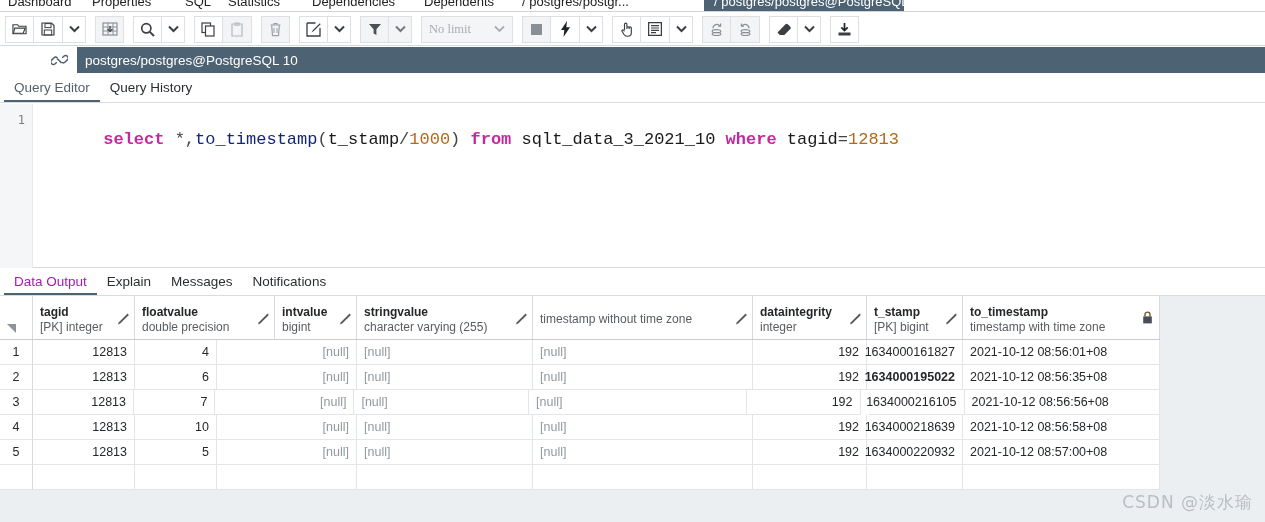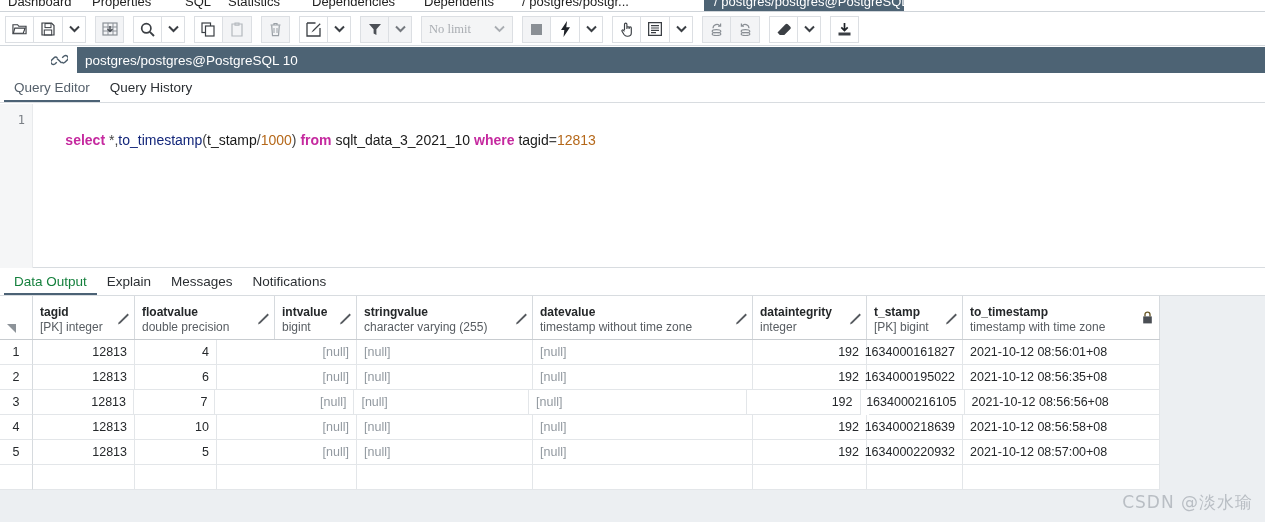--- a/index.html
+++ b/index.html
@@ -86,40 +86,40 @@
     position: absolute; top: 0; left: 0; width: 33px; height: 164px;
     background: #f5f6f7; border-right: 1px solid #e8eaec;
   }
   .gutter .ln {
     text-align: right; padding-right: 7px; font-size: 12px;
     color: #7a7f85; line-height: 20px; padding-top: 6px;
     font-family: "DejaVu Sans Mono", monospace;
   }
   .code {
     position: absolute; top: 6px; left: 42px;
-    font-family: Liberation Sans, sans-serif;
-    font-size: 14px; line-height: 20px; white-space: pre;
+    font-family: Liberation Mono, monospace;
+    font-size: 17px; line-height: 20px; white-space: pre;
   }
   .kw   { color: #c5299f; font-weight: 600; }
   .fn   { color: #13267a; }
   .num  { color: #b5681a; }
   .pl   { color: #1a1a1a; }
   .punc { color: #444; }
 
   
   .otabs {
     position: absolute; top: 269px; left: 0; width: 1265px; height: 27px;
     border-bottom: 1px solid #d8dce0; display: flex; align-items: flex-end;
     padding-left: 4px;
   }
   .otab {
     font-size: 13.5px; color: #2b2f33; padding: 0 10px 4px 10px;
     border-bottom: 2px solid transparent;
   }
-  .otab.active { color: #15803d; border-bottom-color: #4c6275; }
+  .otab.active { color: #a21caf; border-bottom-color: #4c6275; }
 
   
   .grid {
     position: absolute; top: 296px; left: 0; width: 1265px; height: 226px;
     background: #eceff2; overflow: hidden;
   }
   .gridrow { display: flex; height: 25px; background: #fff; }
   .headrow { display: flex; height: 44px; background: #fff; border-bottom: 1px solid #c8ccd0; }
   .hcell {
     border-right: 1px solid #d6dade; padding: 4px 5px 0 7px;
@@ -476,21 +476,20 @@
               </svg></span>
           </div>
           <div class="hcell" style="width: 176px;">
             <div class="nm">stringvalue</div>
             <div class="ty">character varying (255)</div>
             <span class="pen"><svg width="12" height="12" viewBox="0 0 12 12">
                 <path d="M10.6 0.6L1.9 9.3 0.9 11.6 3.2 10.6 11.9 1.9z" fill="#55595e"></path>
               </svg></span>
           </div>
           <div class="hcell" style="width: 220px;">
-            <div class="nm">datevalue</div>
             <div class="ty">timestamp without time zone</div>
             <span class="pen"><svg width="12" height="12" viewBox="0 0 12 12">
                 <path d="M10.6 0.6L1.9 9.3 0.9 11.6 3.2 10.6 11.9 1.9z" fill="#55595e"></path>
               </svg></span>
           </div>
           <div class="hcell" style="width: 114px;">
             <div class="nm">dataintegrity</div>
             <div class="ty">integer</div>
             <span class="pen"><svg width="12" height="12" viewBox="0 0 12 12">
                 <path d="M10.6 0.6L1.9 9.3 0.9 11.6 3.2 10.6 11.9 1.9z" fill="#55595e"></path>
@@ -525,21 +524,21 @@
             <div class="cell" style="width: 197px;">2021-10-12 08:56:01+08</div>
           </div>
           <div class="gridrow">
             <div class="rownum">2</div>
             <div class="cell r" style="width: 102px;">12813</div>
             <div class="cell r" style="width: 82px;">6</div>
             <div class="cell r nul" style="width: 140px;">[null]</div>
             <div class="cell nul" style="width: 176px;">[null]</div>
             <div class="cell nul" style="width: 220px;">[null]</div>
             <div class="cell r" style="width: 114px;">192</div>
-            <div class="cell r" style="width: 96px;">1634000195022</div>
+            <div class="cell r" style="width: 96px; font-weight: bold;">1634000195022</div>
             <div class="cell" style="width: 197px;">2021-10-12 08:56:35+08</div>
           </div>
           <div class="gridrow">
             <div class="rownum">3</div>
             <div class="cell r" style="width: 102px;">12813</div>
             <div class="cell r" style="width: 82px;">7</div>
             <div class="cell r nul" style="width: 140px;">[null]</div>
             <div class="cell nul" style="width: 176px;">[null]</div>
             <div class="cell nul" style="width: 220px;">[null]</div>
             <div class="cell r" style="width: 114px;">192</div>

